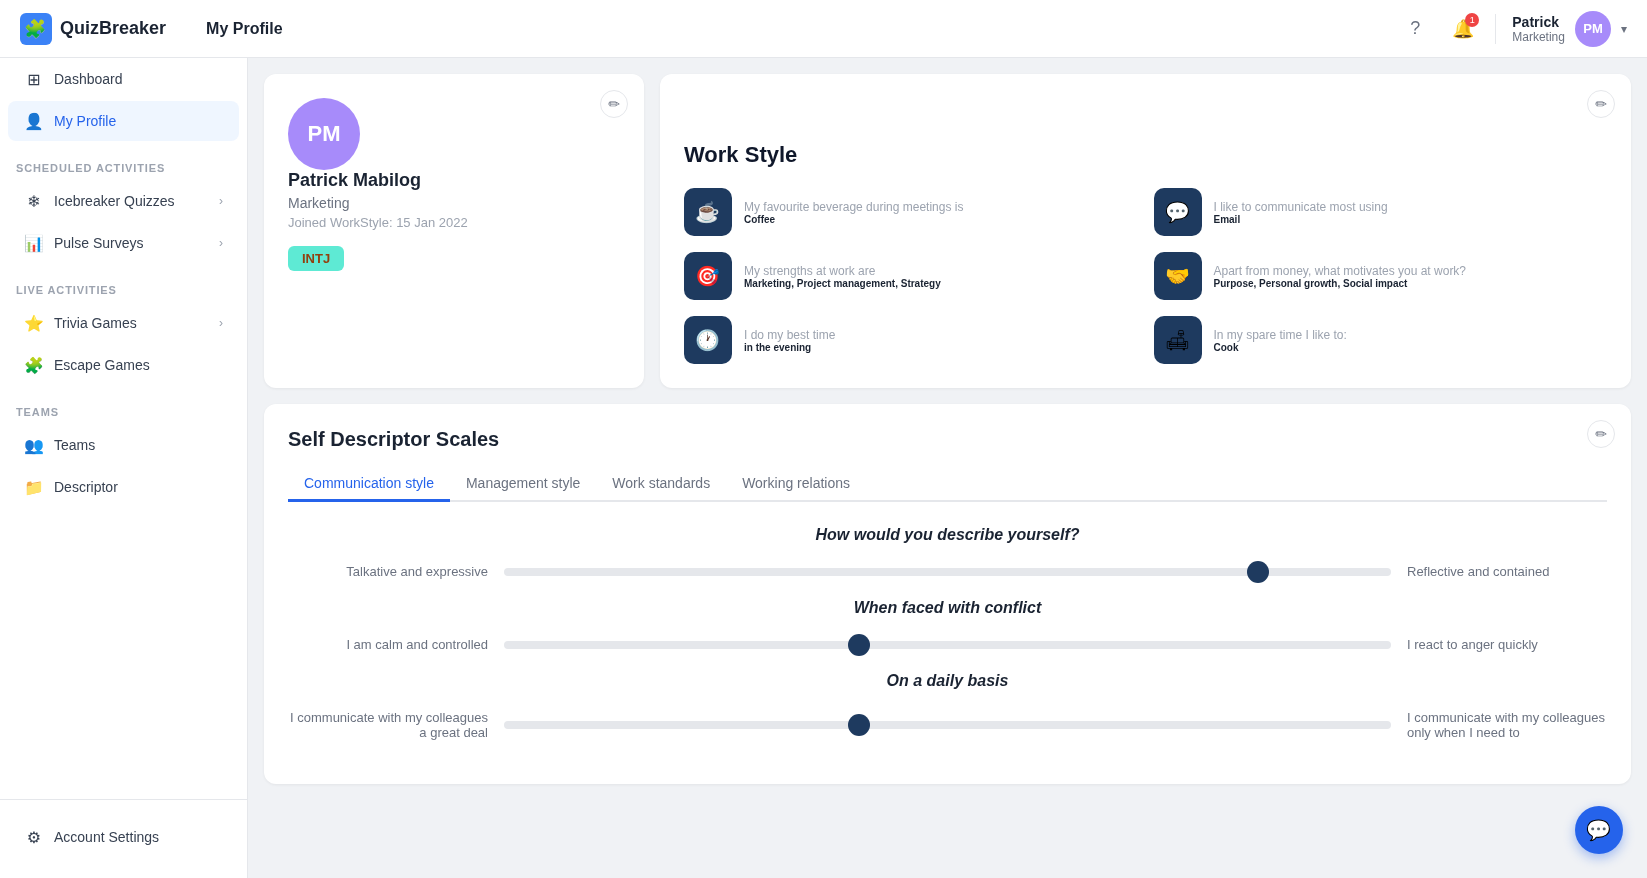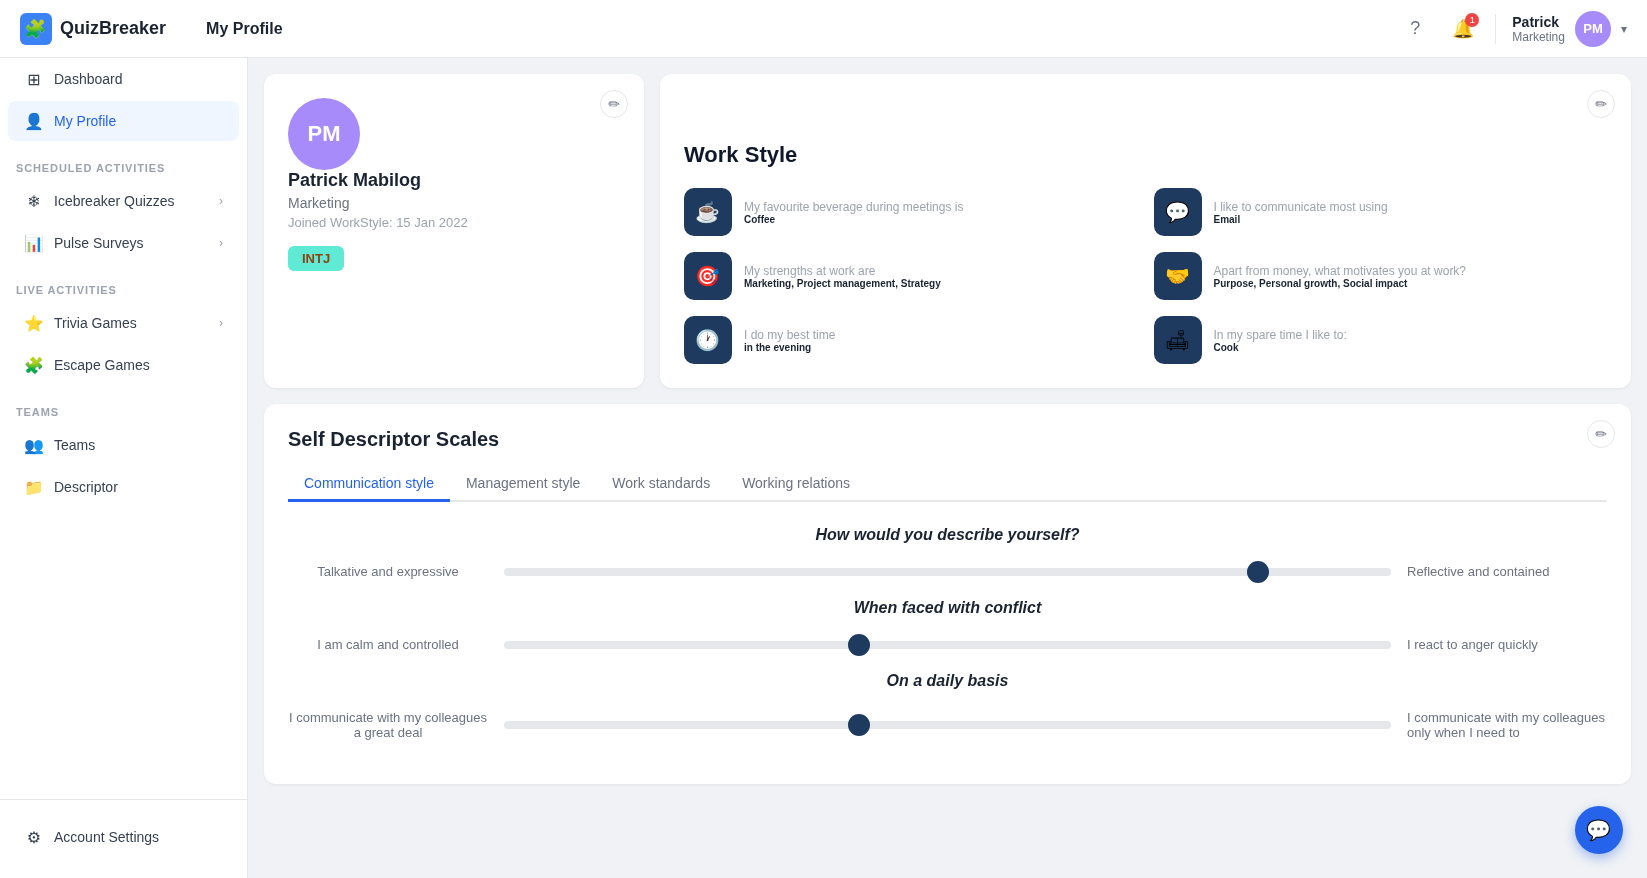--- a/index.html
+++ b/index.html
@@ -69,21 +69,21 @@
     .workstyle-value { font-size: 10px; font-weight: 600; color: #1a2332; }
 
     
     .descriptor-card { position: relative; }
     .descriptor-title { font-size: 20px; font-weight: 700; color: #1a2332; margin-bottom: 16px; }
     .descriptor-tabs { display: flex; gap: 0; border-bottom: 2px solid #e5e7eb; margin-bottom: 24px; }
     .descriptor-tab { font-size: 14px; color: #6b7280; padding: 8px 16px; cursor: pointer; border-bottom: 3px solid transparent; margin-bottom: -2px; }
     .descriptor-tab.active { color: #2563eb; border-bottom-color: #2563eb; font-weight: 500; }
     .descriptor-section-title { font-size: 16px; font-weight: 600; color: #1a2332; text-align: center; margin-bottom: 20px; font-style: italic; }
     .descriptor-scale-row { display: flex; align-items: center; gap: 16px; margin-bottom: 20px; }
-    .scale-label { font-size: 13px; color: #6b7280; width: 200px; text-align: center; flex-shrink: 0; }
+    .scale-label { font-size: 13px; color: #6b7280; width: 200px; text-align: right; flex-shrink: 0; }
     .scale-label-right { text-align: left; }
     .scale-track { flex: 1; height: 8px; background: #e5e7eb; border-radius: 4px; position: relative; }
     .scale-thumb { width: 22px; height: 22px; background: #1e3a5f; border-radius: 50%; position: absolute; top: 50%; transform: translateY(-50%); }
 
     .chat-btn { position: fixed; bottom: 24px; right: 24px; width: 48px; height: 48px; background: #2563eb; border-radius: 50%; display: flex; align-items: center; justify-content: center; cursor: pointer; box-shadow: 0 4px 12px rgba(37,99,235,0.4); color: #fff; font-size: 20px; }
 
     
     .avatar-circle { width: 72px; height: 72px; border-radius: 50%; background: #a78bfa; display: flex; align-items: center; justify-content: center; font-size: 22px; font-weight: 700; color: #fff; }
     .avatar-circle-sm { width: 36px; height: 36px; border-radius: 50%; background: #a78bfa; display: flex; align-items: center; justify-content: center; font-size: 13px; font-weight: 700; color: #fff; }
   </style>

